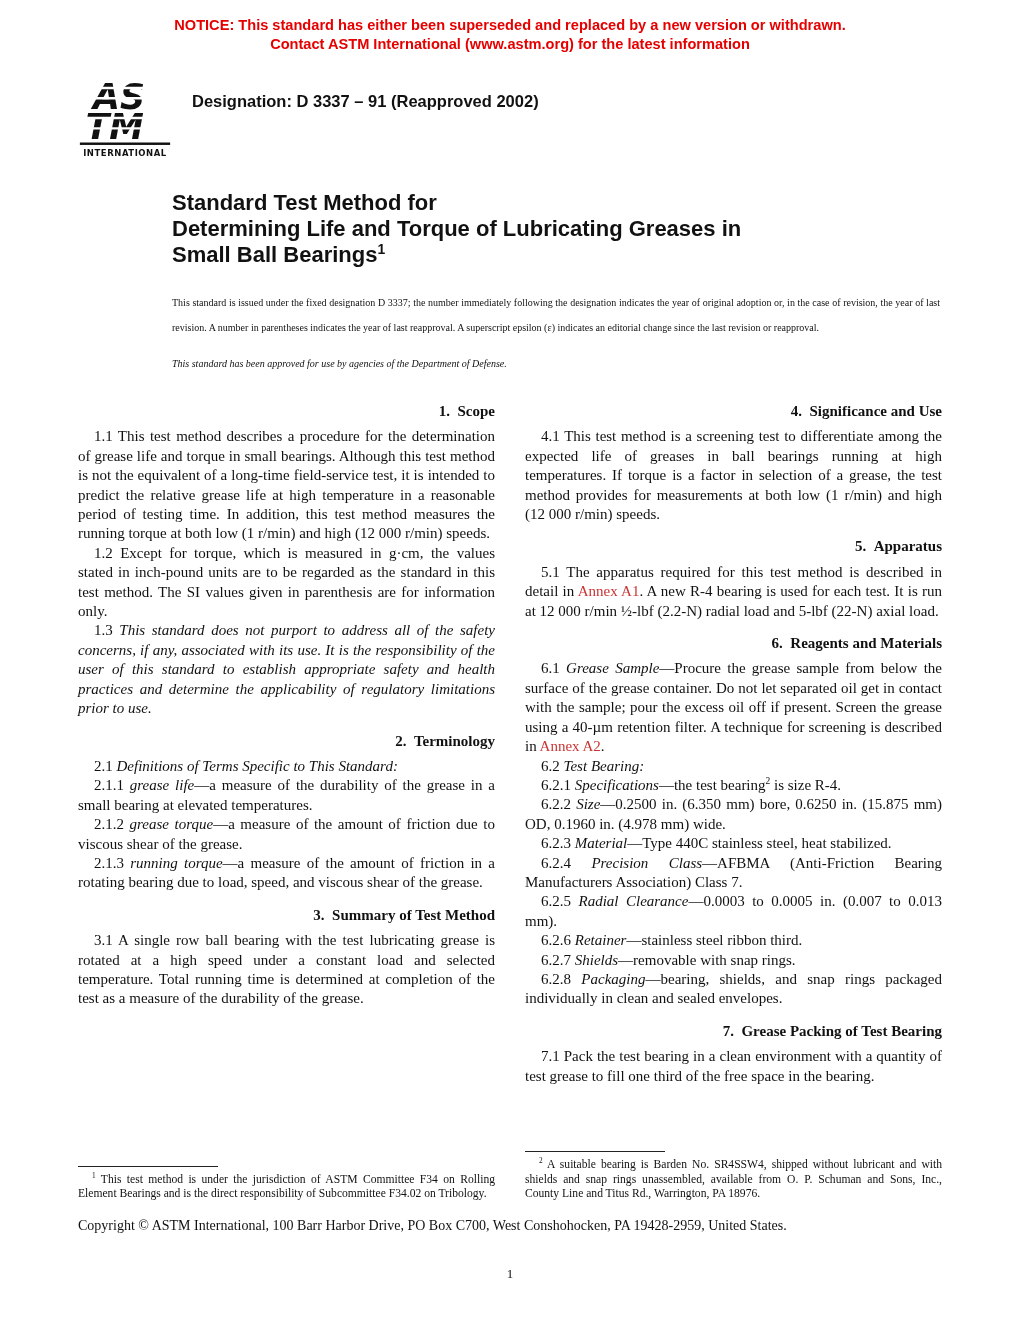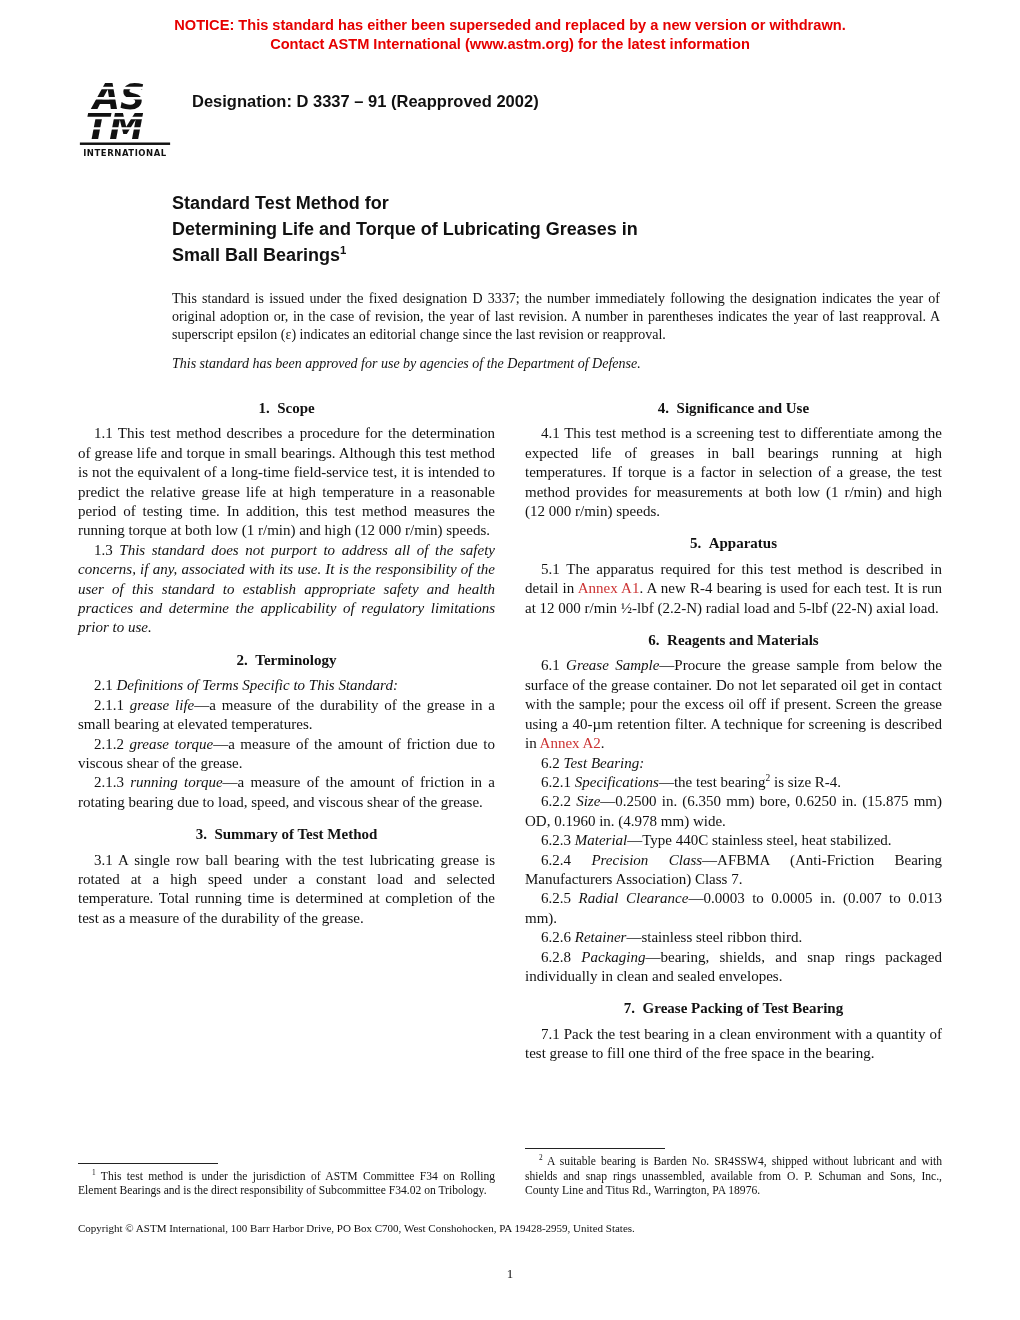--- a/index.html
+++ b/index.html
@@ -16,38 +16,38 @@
   }
   .header-row { display:flex; margin:24px 0 0 78px; align-items:flex-start; }
   .logo-block { width:94px; flex:0 0 auto; }
   .designation {
     font-family:"Liberation Sans", sans-serif; font-weight:bold;
     font-size:16.5px; margin:14px 0 0 20px;
   }
   .title-block {
     margin:26px 80px 0 172px;
     font-family:"Liberation Sans", sans-serif; font-weight:bold;
-    font-size:18px; line-height:26px;
+    font-size:22px; line-height:26px;
   }
   .preamble { margin:22px 80px 0 172px; }
-  .preamble p { font-size:14px; line-height:18px; text-align:justify; hyphens:auto; }
+  .preamble p { font-size:10px; line-height:25px; text-align:justify; hyphens:auto; }
   .preamble-approved { margin-top:11px; font-style:italic; text-align:center; }
   .columns { display:flex; gap:30px; margin:24px 78px 0 78px; min-height:802px; }
   .col { flex:1 1 0; display:flex; flex-direction:column; font-size:15px; line-height:19.4px; }
-  .sec-heading { font-size:15px; font-weight:bold; margin:13px 0 6px; text-align:center; }
+  .sec-heading { font-size:15px; font-weight:bold; margin:13px 0 6px; text-align:right; }
   [data-sections] > .sec-heading:first-child { margin-top:2px; }
   .para { text-indent:16px; text-align:justify; hyphens:auto; }
   .footnote-block { margin-top:auto; padding-top:10px; }
   .fn-rule { width:140px; border-top:1px solid #222; margin-bottom:6px; }
   .fn { font-size:11.6px; line-height:14.6px; text-align:justify; text-indent:14px; hyphens:auto; }
   .it { font-style:italic; }
   .sup { vertical-align:super; font-size:0.63em; line-height:0; }
   .link { color:var(--link-color, #cc3333); }
   .footer { position:absolute; left:78px; right:78px; bottom:38px; }
-  .copyright { font-size:11px; }
+  .copyright { font-size:14px; }
   .page-num { text-align:center; margin-top:32px; font-size:13px; }
 </style>
 </head>
 <body>
 
 <div class="page">
 
   <div class="notice">
     <div>NOTICE: This standard has either been superseded and replaced by a new version or withdrawn.</div>
     <div>Contact ASTM International (www.astm.org) for the latest information</div>
@@ -82,20 +82,21 @@
   <div class="preamble">
     <p>This standard is issued under the fixed designation D 3337; the number immediately following the designation indicates the year of original adoption or, in the case of revision, the year of last revision. A number in parentheses indicates the year of last reapproval. A superscript epsilon (ε) indicates an editorial change since the last revision or reapproval.</p>
     <p class="preamble-approved">This standard has been approved for use by agencies of the Department of Defense.</p>
   </div>
 
   <div class="columns">
     <div class="col">
       <div data-sections="left">
           <h3 class="sec-heading">1.&nbsp;&nbsp;Scope</h3>
           <p class="para"><span>1.1 This test method describes a procedure for the determination of grease life and torque in small bearings. Although this test method is not the equivalent of a long-time field-service test, it is intended to predict the relative grease life at high temperature in a reasonable period of testing time. In addition, this test method measures the running torque at both low (1 r/min) and high (12 000 r/min) speeds.</span></p>
+          <p class="para"><span>1.2 Except for torque, which is measured in g·cm, the values stated in inch-pound units are to be regarded as the standard in this test method. The SI values given in parenthesis are for information only.</span></p>
           <p class="para"><span>1.3 </span><span class="it">This standard does not purport to address all of the safety concerns, if any, associated with its use. It is the responsibility of the user of this standard to establish appropriate safety and health practices and determine the applicability of regulatory limitations prior to use.</span></p>
           <h3 class="sec-heading">2.&nbsp;&nbsp;Terminology</h3>
           <p class="para"><span>2.1 </span><span class="it">Definitions of Terms Specific to This Standard:</span></p>
           <p class="para"><span>2.1.1 </span><span class="it">grease life</span><span>—a measure of the durability of the grease in a small bearing at elevated temperatures.</span></p>
           <p class="para"><span>2.1.2 </span><span class="it">grease torque</span><span>—a measure of the amount of friction due to viscous shear of the grease.</span></p>
           <p class="para"><span>2.1.3 </span><span class="it">running torque</span><span>—a measure of the amount of friction in a rotating bearing due to load, speed, and viscous shear of the grease.</span></p>
           <h3 class="sec-heading">3.&nbsp;&nbsp;Summary of Test Method</h3>
           <p class="para"><span>3.1 A single row ball bearing with the test lubricating grease is rotated at a high speed under a constant load and selected temperature. Total running time is determined at completion of the test as a measure of the durability of the grease.</span></p>
         </div>
       <div class="footnote-block">
@@ -113,20 +114,21 @@
           <p class="para"><span>5.1 The apparatus required for this test method is described in detail in </span><span class="link">Annex A1</span><span>. A new R-4 bearing is used for each test. It is run at 12 000 r/min ½-lbf (2.2-N) radial load and 5-lbf (22-N) axial load.</span></p>
           <h3 class="sec-heading">6.&nbsp;&nbsp;Reagents and Materials</h3>
           <p class="para"><span>6.1 </span><span class="it">Grease Sample</span><span>—Procure the grease sample from below the surface of the grease container. Do not let separated oil get in contact with the sample; pour the excess oil off if present. Screen the grease using a 40-µm retention filter. A technique for screening is described in </span><span class="link">Annex A2</span><span>.</span></p>
           <p class="para"><span>6.2 </span><span class="it">Test Bearing:</span></p>
           <p class="para"><span>6.2.1 </span><span class="it">Specifications</span><span>—the test bearing</span><span class="sup">2</span><span> is size R-4.</span></p>
           <p class="para"><span>6.2.2 </span><span class="it">Size</span><span>—0.2500 in. (6.350 mm) bore, 0.6250 in. (15.875 mm) OD, 0.1960 in. (4.978 mm) wide.</span></p>
           <p class="para"><span>6.2.3 </span><span class="it">Material</span><span>—Type 440C stainless steel, heat stabilized.</span></p>
           <p class="para"><span>6.2.4 </span><span class="it">Precision Class</span><span>—AFBMA (Anti-Friction Bearing Manufacturers Association) Class 7.</span></p>
           <p class="para"><span>6.2.5 </span><span class="it">Radial Clearance</span><span>—0.0003 to 0.0005 in. (0.007 to 0.013 mm).</span></p>
           <p class="para"><span>6.2.6 </span><span class="it">Retainer</span><span>—stainless steel ribbon third.</span></p>
+          <p class="para"><span>6.2.7 </span><span class="it">Shields</span><span>—removable with snap rings.</span></p>
           <p class="para"><span>6.2.8 </span><span class="it">Packaging</span><span>—bearing, shields, and snap rings packaged individually in clean and sealed envelopes.</span></p>
           <h3 class="sec-heading">7.&nbsp;&nbsp;Grease Packing of Test Bearing</h3>
           <p class="para"><span>7.1 Pack the test bearing in a clean environment with a quantity of test grease to fill one third of the free space in the bearing.</span></p>
         </div>
       <div class="footnote-block">
         <div class="fn-rule"></div>
         <div>
             <p class="fn"><span class="sup">2</span><span> A suitable bearing is Barden No. SR4SSW4, shipped without lubricant and with shields and snap rings unassembled, available from O. P. Schuman and Sons, Inc., County Line and Titus Rd., Warrington, PA 18976.</span></p>
           </div>
       </div>

